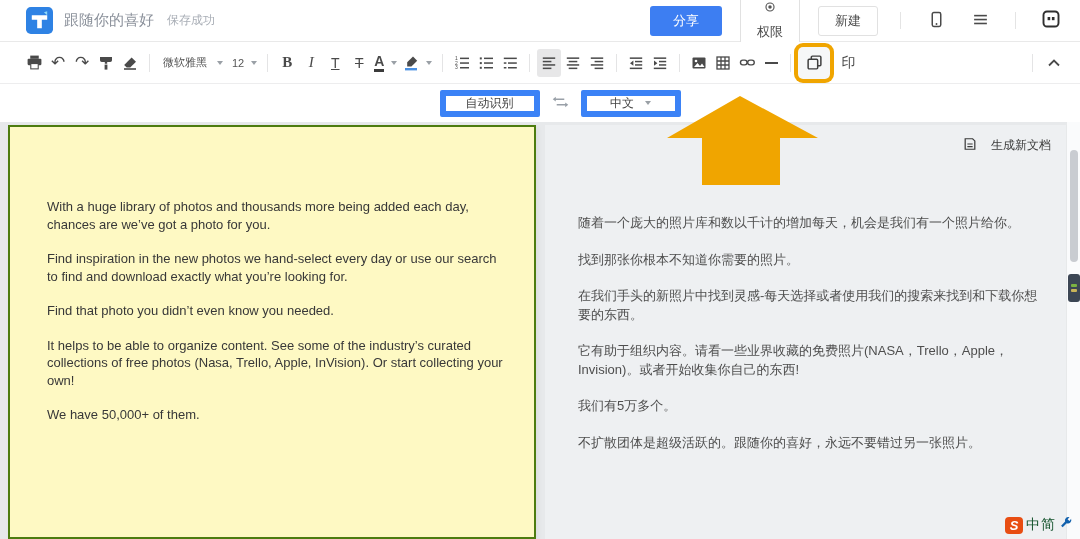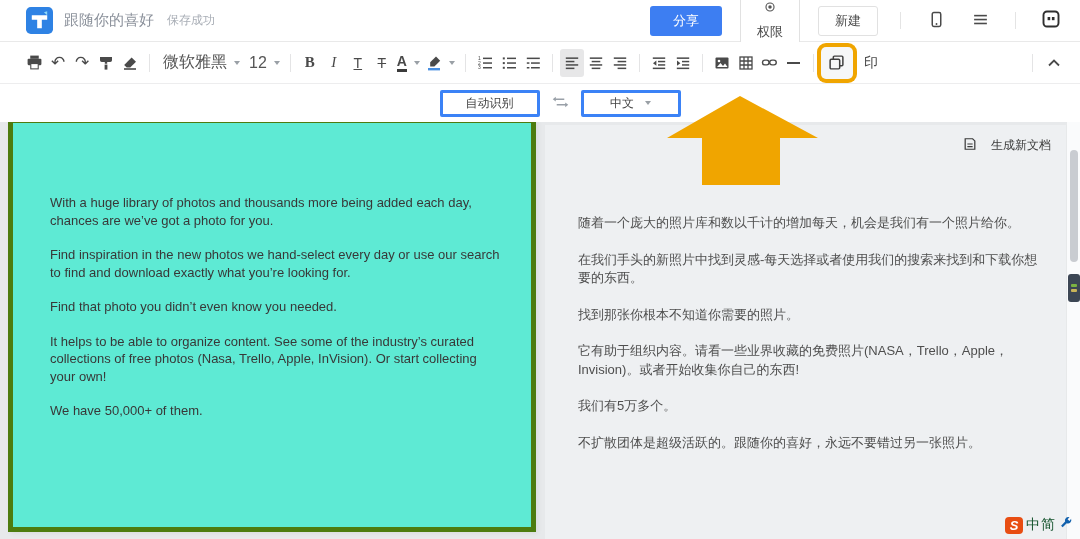--- a/index.html
+++ b/index.html
@@ -44,21 +44,21 @@
   .tbtn {
     min-width:24px; height:28px; border:none; background:transparent;
     display:flex; align-items:center; justify-content:center;
     border-radius:3px; padding:0 3px; cursor:pointer;
     color:#4a4a4a; font-size:14px; gap:3px;
   }
   .tbtn.active { background:#e7e7e8; }
   .tbtn svg { display:block; }
   .glyph { font-size:17px; line-height:1; color:#4a4a4a; }
   .vsep { width:1px; height:18px; background:#e4e4e5; margin:0 7px; flex:0 0 auto; }
-  .select-label { font-size:16px; color:#555;text-align:right; }
+  .select-label { font-size:11px; color:#555;text-align:right; }
   .caret {
     width:0; height:0; border-left:3.5px solid transparent;
     border-right:3.5px solid transparent; border-top:4px solid #9aa0a6;
     display:inline-block; margin-left:4px;
   }
   .font-select { min-width:72px; justify-content:space-between; padding:0 6px; }
   .b-label { font-weight:bold; font-family:"Liberation Serif",serif; font-size:15px; }
   .i-label { font-style:italic; font-family:"Liberation Serif",serif; font-size:15px; }
   .u-label { text-decoration:underline; font-size:14px; }
   .s-label { text-decoration:line-through; font-size:14px; }
@@ -66,29 +66,29 @@
   .hr-glyph { width:13px; height:2px; background:#4a4a4a; }
   .stamp-label { font-size:14px; color:#4a4a4a; }
   .highlight-ring { box-shadow:0 0 0 4px #F0A500; border-radius:5px; background:#f6f7f8; width:32px; height:32px; }
   .flex-spacer { flex:1; }
   
   .langbar {
     position:absolute; top:84px; left:0; right:0; height:38px; background:#fff;
     display:flex; align-items:center; justify-content:center; padding-left:40px; z-index:4;
   }
   .lang-select {
-    height:27px; min-width:100px; background:#fff; border:3px solid #3b82f6;
+    height:27px; min-width:100px; background:#fff; border:6px solid #3b82f6;
     border-radius:2px; font-size:12px; color:#444; cursor:pointer;
     display:flex; align-items:center; justify-content:center; gap:7px; padding:0 14px;
   }
   .swap-btn { border:none; background:none; cursor:pointer; margin:0 12px; display:flex; }
   
   .page {
-    position:absolute; left:8px; top:118px; width:528px; height:414px;
-    background:#5eead4; border:5px solid #4d7c0f;
+    position:absolute; left:8px; top:125px; width:528px; height:414px;
+    background:#fef9c3; border:2px solid #4d7c0f;
     box-shadow:2px 2px 5px rgba(0,0,0,0.05);
     padding:71px 27px 0 37px; z-index:1; cursor:text;
   }
   .page p { font-size:13px; line-height:17.5px; color:#383838; margin:0 0 17px; }
   .misspell { text-decoration:underline wavy #E5302F 1px; text-underline-offset:2px; }
   .panel {
     position:absolute; left:545px; top:125px; width:521px; height:414px;
     background:#eef0f2; padding:73px 26px 0 33px; z-index:1;
   }
   .panel p { font-size:13px; line-height:18.5px; color:#4e4e4e; margin:16px 0 18px; }
@@ -451,22 +451,22 @@
   <button class="gen-btn">
     <span>
       <svg viewBox="0 0 16 16" width="14" height="14">
         <path d="M2.5 2h8.5l2.5 2.5V14H2.5z" fill="none" stroke="#3a3a3a" stroke-width="1.4"></path>
         <path d="M5 8h6M5 11h6" stroke="#3a3a3a" stroke-width="1.2"></path>
       </svg>
     </span>
     <span>生成新文档</span>
   </button>
   <p>随着一个庞大的照片库和数以千计的增加每天，机会是我们有一个照片给你。</p>
+  <p>找到那张你根本不知道你需要的照片。</p>
   <p>在我们手头的新照片中找到灵感-每天选择或者使用我们的搜索来找到和下载你想要的东西。</p>
-  <p>找到那张你根本不知道你需要的照片。</p>
   <p>它有助于组织内容。请看一些业界收藏的免费照片(NASA，Trello，Apple，Invision)。或者开始收集你自己的东西!</p>
   <p>我们有5万多个。</p>
   <p>不扩散团体是超级活跃的。跟随你的喜好，永远不要错过另一张照片。</p>
 </div>
 
 <div class="scrollstrip">
   <div class="scroll-thumb"></div>
   <div class="side-widget">
     <i class="dot-g"></i>
     <i class="dot-y"></i>

